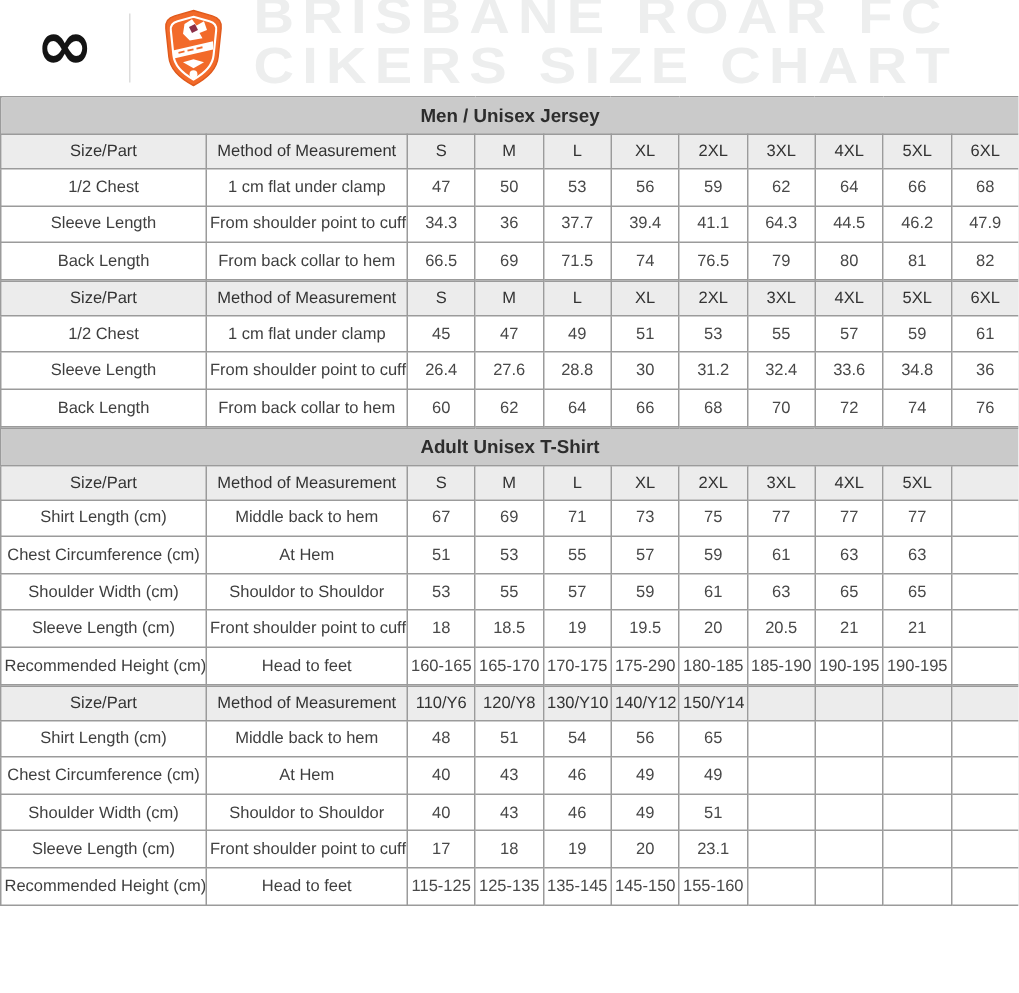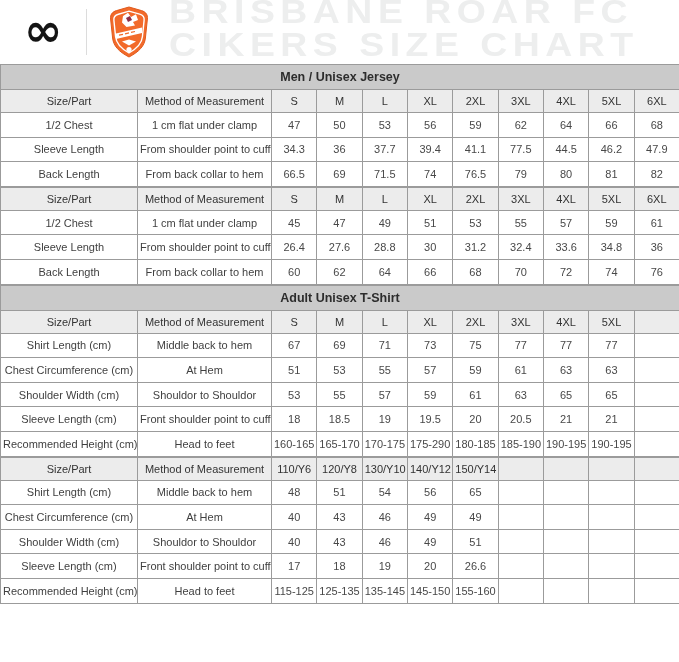--- a/index.html
+++ b/index.html
@@ -106,21 +106,21 @@
           <td class="value">68</td>
         </tr>
         <tr>
           <td class="row-label">Sleeve Length</td>
           <td class="method">From shoulder point to cuff</td>
           <td class="value">34.3</td>
           <td class="value">36</td>
           <td class="value">37.7</td>
           <td class="value">39.4</td>
           <td class="value">41.1</td>
-          <td class="value">77.5</td>
+          <td class="value">64.3</td>
           <td class="value">44.5</td>
           <td class="value">46.2</td>
           <td class="value">47.9</td>
         </tr>
         <tr>
           <td class="row-label">Back Length</td>
           <td class="method">From back collar to hem</td>
           <td class="value">66.5</td>
           <td class="value">69</td>
           <td class="value">71.5</td>
@@ -367,21 +367,21 @@
           <td class="value"></td>
           <td class="value"></td>
         </tr>
         <tr>
           <td class="row-label">Sleeve Length (cm)</td>
           <td class="method">Front shoulder point to cuff</td>
           <td class="value">17</td>
           <td class="value">18</td>
           <td class="value">19</td>
           <td class="value">20</td>
-          <td class="value">26.6</td>
+          <td class="value">23.1</td>
           <td class="value"></td>
           <td class="value"></td>
           <td class="value"></td>
           <td class="value"></td>
         </tr>
         <tr>
           <td class="row-label">Recommended Height (cm)</td>
           <td class="method">Head to feet</td>
           <td class="value">115-125</td>
           <td class="value">125-135</td>

